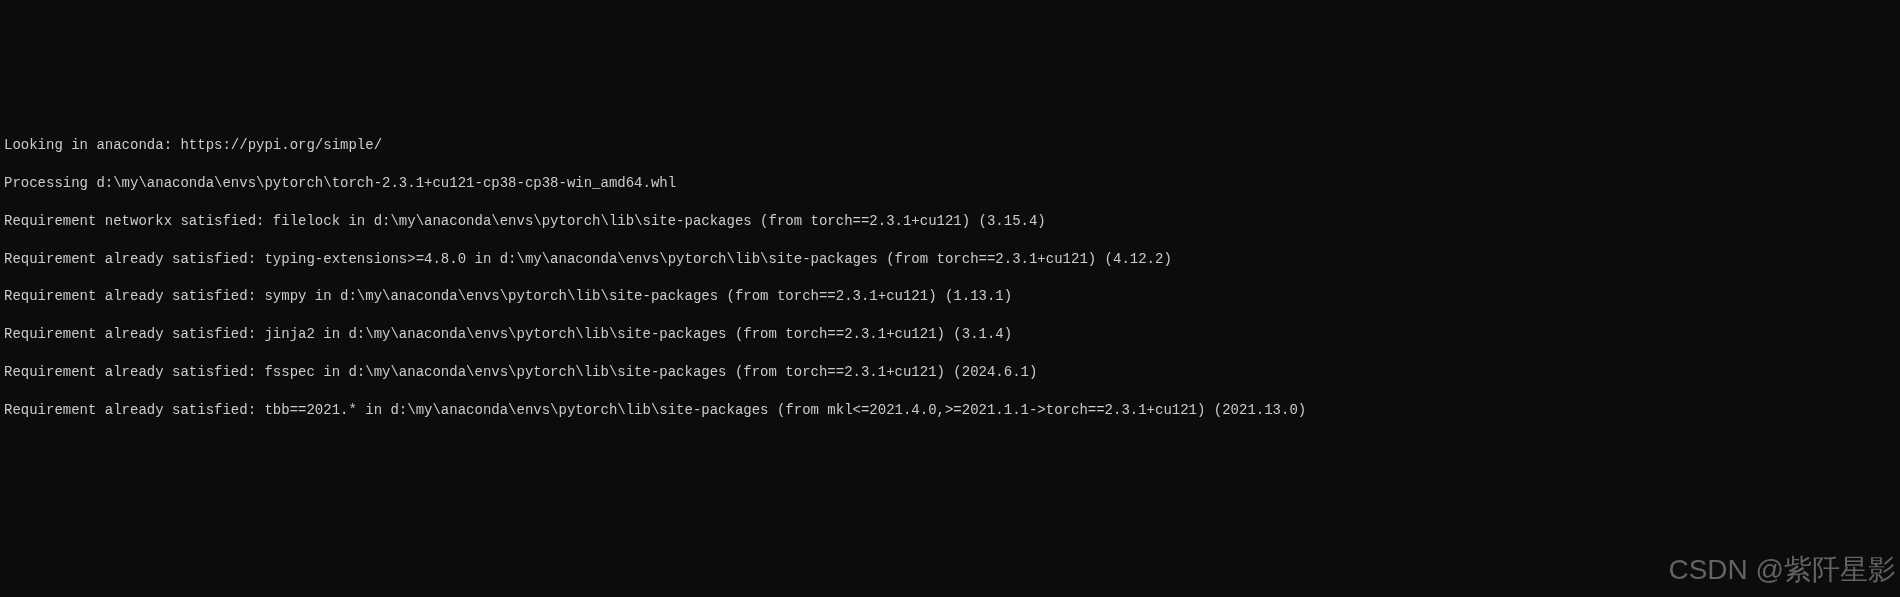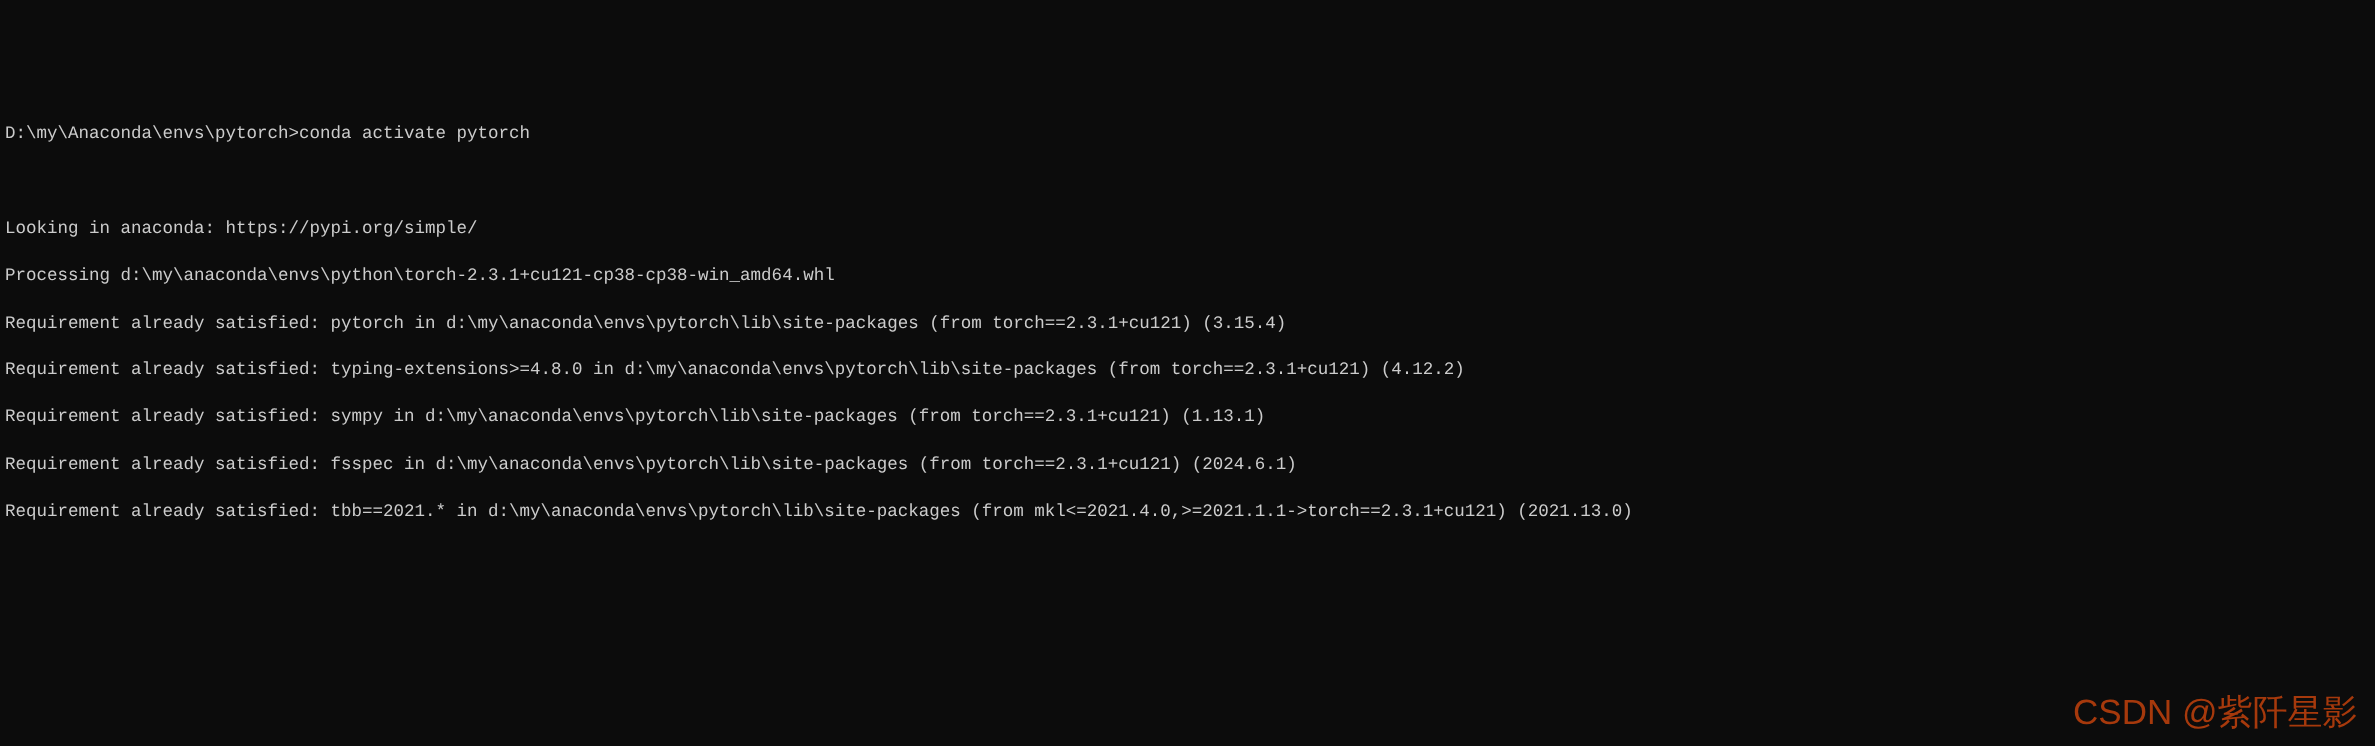--- a/index.html
+++ b/index.html
@@ -19,44 +19,44 @@
       overflow: hidden;
       position: relative;
       white-space: pre;
     }
     .line {
       display: block;
     }
     .watermark {
       position: absolute;
       bottom: 8px;
-      right: 14px;
-      color: #c2410c;
+      right: 4px;
+      color: #737373;
       font-size: 28px;
       font-family: sans-serif;
       opacity: 0.85;
       font-weight: normal;
     }
     .blank-line {
       height: 1.35em;
     }
   </style>
 </head>
 <body>
 
 
 
 <div>
-<span class="line">D:\my\Anaconda\envs\pytorch&gt;conda activate pytorch</span>
 <div class="blank-line"></div>
 <span class="line">Looking in anaconda: https://pypi.org/simple/</span>
-<span class="line">Processing d:\my\anaconda\envs\python\torch-2.3.1+cu121-cp38-cp38-win_amd64.whl</span>
-<span class="line">Requirement already satisfied: pytorch in d:\my\anaconda\envs\pytorch\lib\site-packages (from torch==2.3.1+cu121) (3.15.4)</span>
+<span class="line">Processing d:\my\anaconda\envs\pytorch\torch-2.3.1+cu121-cp38-cp38-win_amd64.whl</span>
+<span class="line">Requirement networkx satisfied: filelock in d:\my\anaconda\envs\pytorch\lib\site-packages (from torch==2.3.1+cu121) (3.15.4)</span>
 <span class="line">Requirement already satisfied: typing-extensions&gt;=4.8.0 in d:\my\anaconda\envs\pytorch\lib\site-packages (from torch==2.3.1+cu121) (4.12.2)</span>
 <span class="line">Requirement already satisfied: sympy in d:\my\anaconda\envs\pytorch\lib\site-packages (from torch==2.3.1+cu121) (1.13.1)</span>
+<span class="line">Requirement already satisfied: jinja2 in d:\my\anaconda\envs\pytorch\lib\site-packages (from torch==2.3.1+cu121) (3.1.4)</span>
 <span class="line">Requirement already satisfied: fsspec in d:\my\anaconda\envs\pytorch\lib\site-packages (from torch==2.3.1+cu121) (2024.6.1)</span>
 <span class="line">Requirement already satisfied: tbb==2021.* in d:\my\anaconda\envs\pytorch\lib\site-packages (from mkl&lt;=2021.4.0,&gt;=2021.1.1-&gt;torch==2.3.1+cu121) (2021.13.0)</span>
 
 
 
 
 
 
 
 

